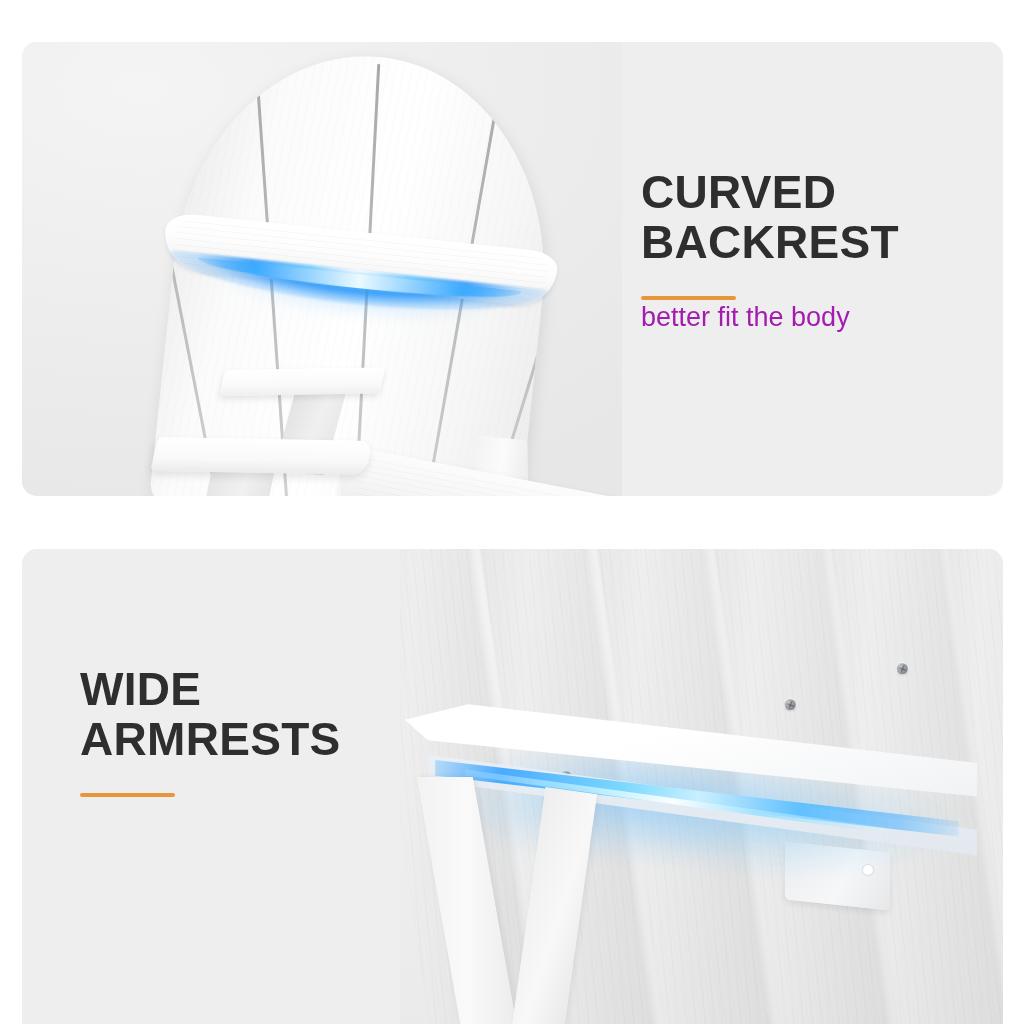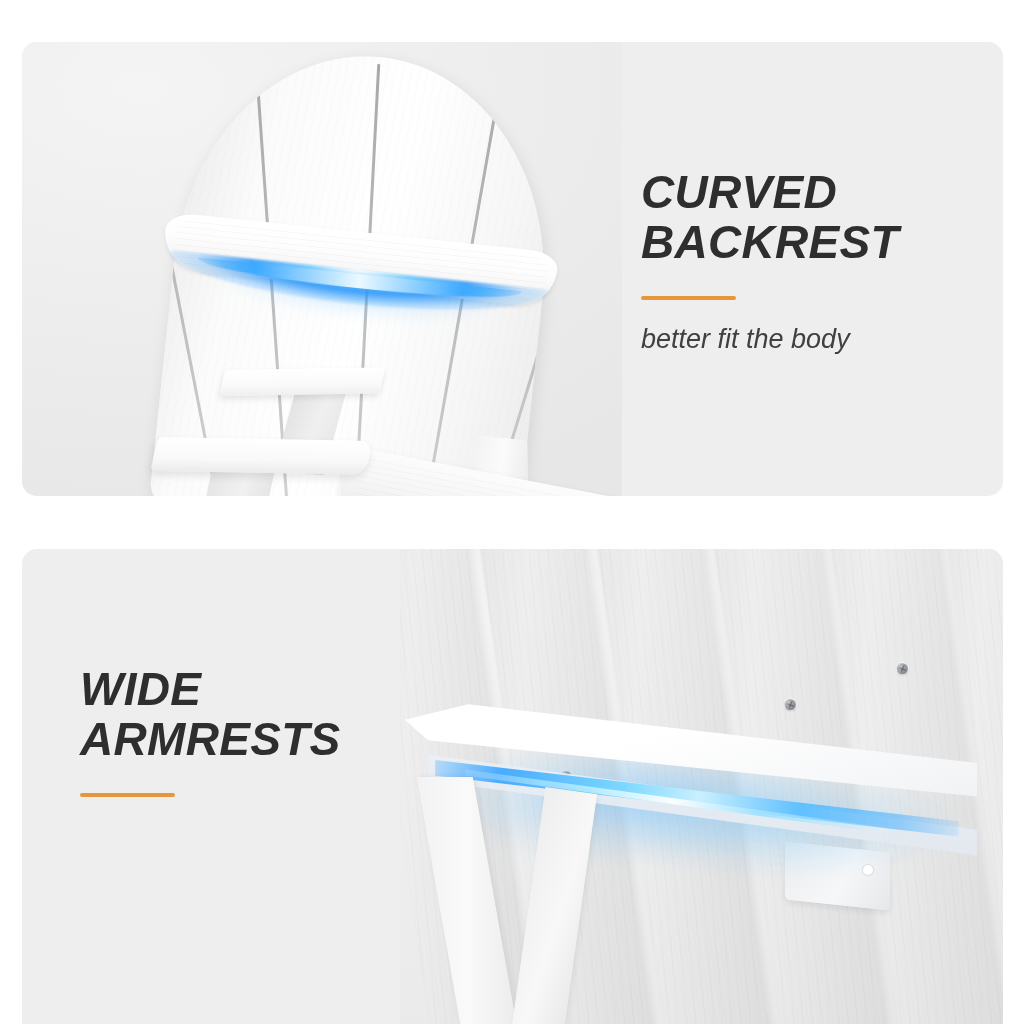--- a/index.html
+++ b/index.html
@@ -36,21 +36,21 @@
   }
 
   #panel-wide-armrests {
     left: 22px;
     top: 549px;
     width: 981px;
     height: 566px;
   }
 
   
-  .text-block { position: absolute; font-style: italic; }
+  .text-block { position: absolute; }
 
   #text-curved-backrest {
     left: 619px;
     top: 125px;
     width: 330px;
   }
 
   #text-wide-armrests {
     left: 58px;
     top: 115px;
@@ -68,25 +68,24 @@
 
   .accent-rule {
     width: 95px;
     height: 4px;
     border-radius: 2px;
     background: #e8963c;
     margin-top: 29px;
   }
 
   .feature-sub {
-    margin-top: 22px;
     font-size: 27px;
     font-weight: normal;
     line-height: 34px;
-    color: #404040;
+    color: #a21caf;
   }
 
   
   .photo {
     position: absolute;
     top: 0;
     height: 100%;
     overflow: hidden;
   }
 

